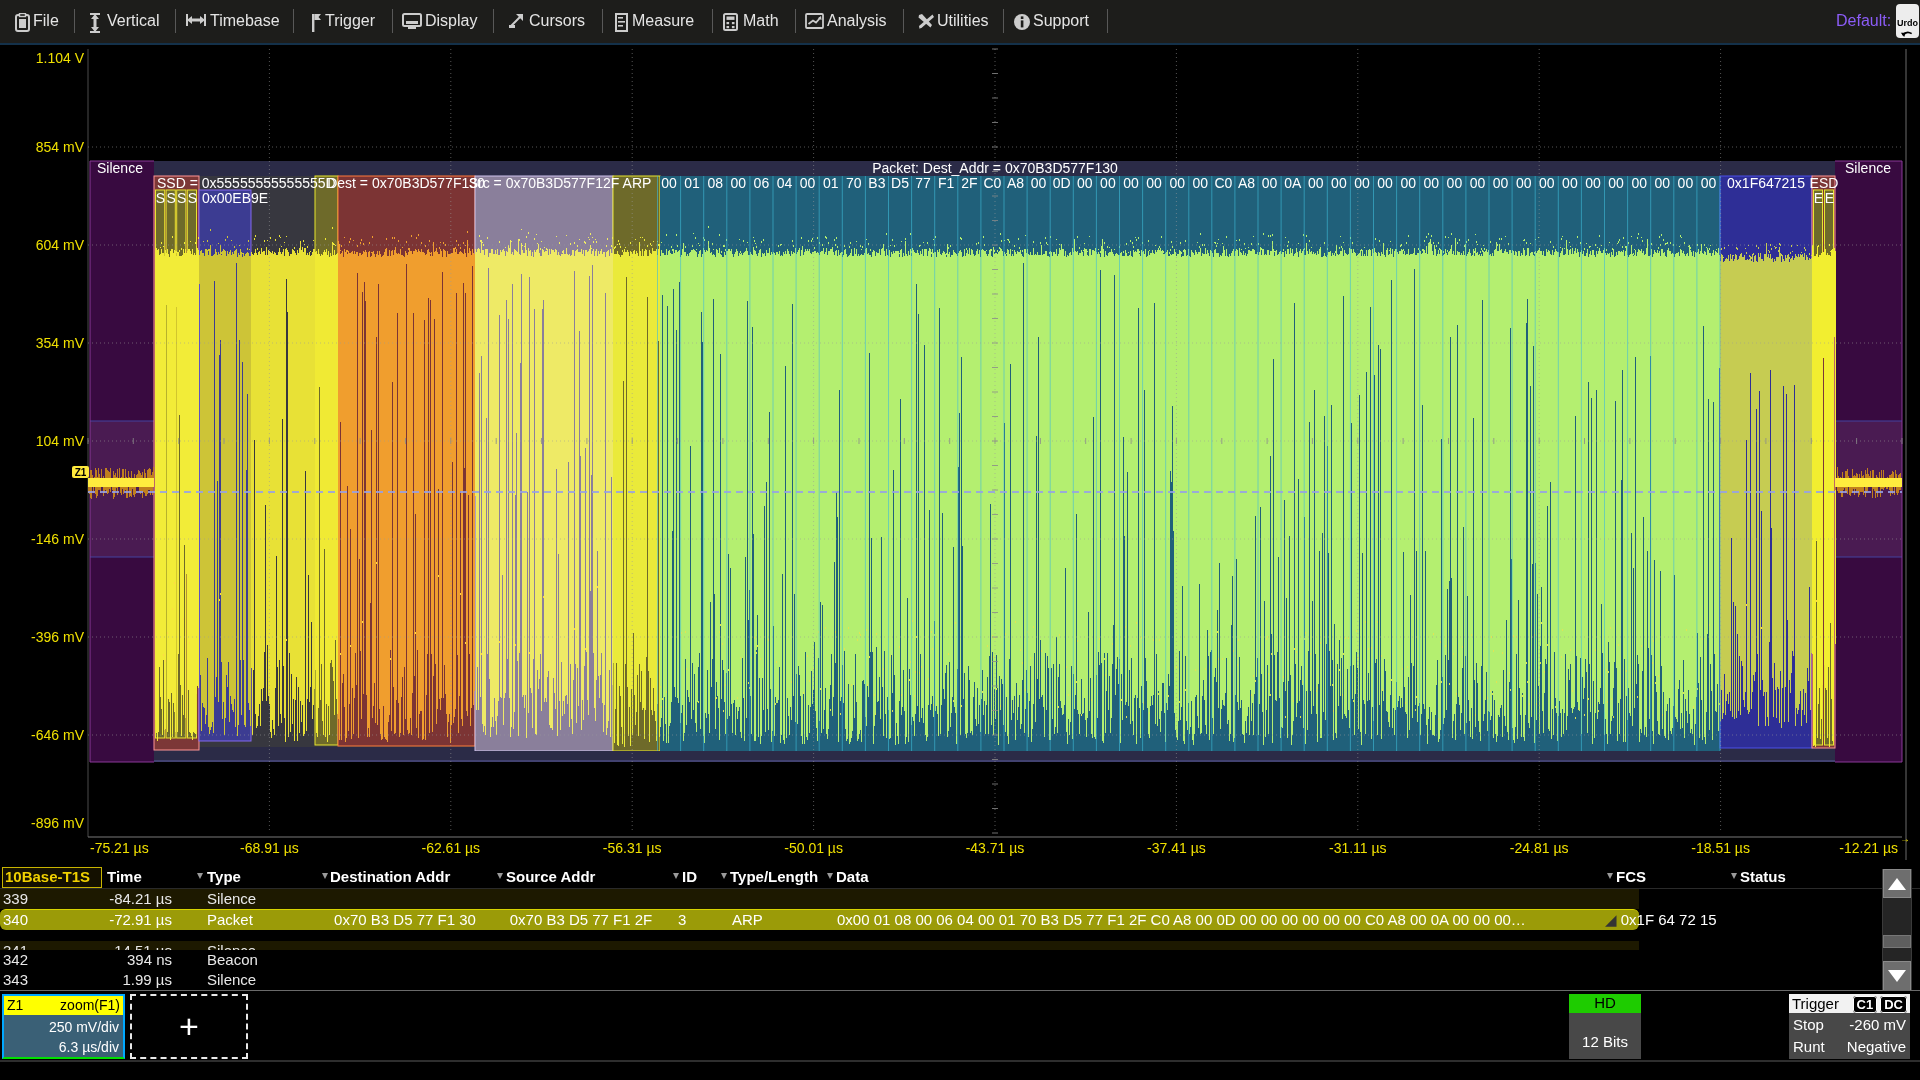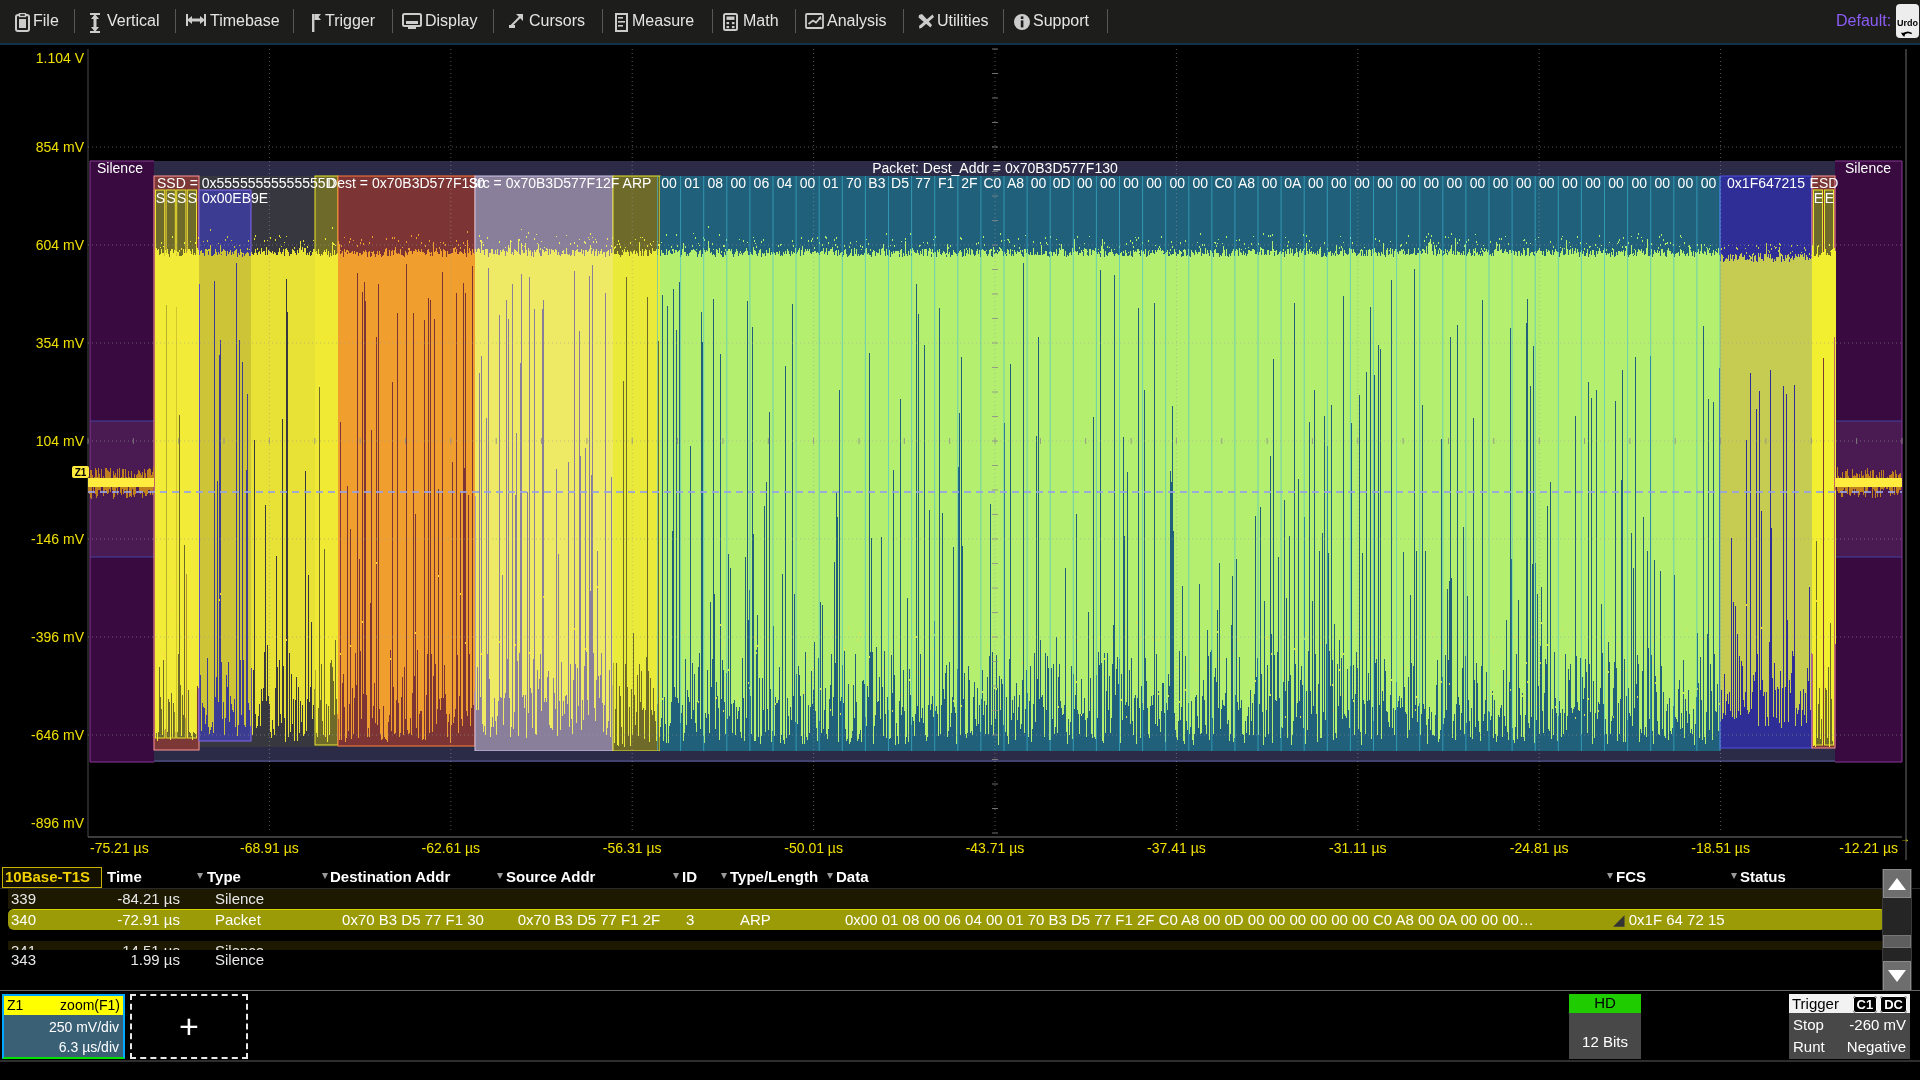--- a/index.html
+++ b/index.html
@@ -10,21 +10,21 @@
 .msep { position:absolute; top:9px; width:1px; height:24px; background:#585858; }
 #deflbl { position:absolute; left:1836px; top:12px; color:#8b5cf6; font-size:16px; }
 #undo { position:absolute; left:1896px; top:4px; width:23px; height:34px; background:#ededed;
   border-radius:4px; color:#000; font-size:9px; font-weight:bold; text-align:center; line-height:11px; padding-top:14px; }
 #tbl { position:absolute; left:0; top:866px; width:1920px; height:124px; background:#000; font-size:15px; }
 .thead { position:absolute; left:0; top:0; width:1920px; height:23px; border-bottom:1px solid #2a2a2a; }
 .hsel { position:absolute; left:2px; top:1px; width:100px; height:21px; color:#f0d000; font-weight:bold;
   border:1px solid #c8b400; background:#141000; padding-left:2px; }
 .hc { position:absolute; top:2px; font-weight:bold; }
 .tri { position:absolute; top:2px; color:#9a9a9a; font-size:12px; }
-.trow { position:absolute; left:8px; width:1878px; height:20px; color:#e8e8e8; }
+.trow { position:absolute; left:0; width:1639px; height:20px; color:#e8e8e8; }
 .trow.r1 { background:#1d1900; }
 .trow.r0 { background:#000; }
 .trow:nth-of-type(2) { top:23px; }
 .trow:nth-of-type(3) { top:43px; border-top:1px solid #d8d400; height:21px; background:#9b9b08; color:#fff;border-radius:6px; }
 .trow:nth-of-type(4) { top:64px;margin-top:11px; }
 .trow:nth-of-type(5) { top:84px; }
 .trow:nth-of-type(6) { top:104px; }
 .c { position:absolute; top:1px; white-space:nowrap; }
 .c.r { text-align:right; }
 .c.ctr { text-align:center; }
@@ -3237,20 +3237,24 @@
       <span class="c ctr" style="left:505px;width:152px">0x70 B3 D5 77 F1 2F</span>
       <span class="c" style="left:678px">3</span>
       <span class="c" style="left:732px">ARP</span>
       <span class="c" style="left:837px">0x00 01 08 00 06 04 00 01 70 B3 D5 77 F1 2F C0 A8 00 0D 00 00 00 00 00 00 C0 A8 00 0A 00 00 00…</span>
       <span class="c" style="left:1605px"><span style="color:#333">◢</span> 0x1F 64 72 15</span>
     </div><div class="trow r1">
       <span class="c" style="left:3px">341</span>
       <span class="c r" style="left:42px;width:130px">-14.51 µs</span>
       <span class="c" style="left:207px">Silence</span>
     </div><div class="trow r0">
+      <span class="c" style="left:3px">342</span>
+      <span class="c r" style="left:42px;width:130px">394 ns</span>
+      <span class="c" style="left:207px">Beacon</span>
+    </div><div class="trow r0">
       <span class="c" style="left:3px">343</span>
       <span class="c r" style="left:42px;width:130px">1.99 µs</span>
       <span class="c" style="left:207px">Silence</span>
     </div><div id="sbar">
 <div class="sbtn" style="top:0;height:29px">
         <span class="uarr"></span>
       </div>
 <div style="position:absolute;top:29px;left:1px;right:1px;height:37px;background:#252525"></div>
 <div style="position:absolute;top:66px;left:1px;right:1px;height:13px;background:#5e5e5e;border:1px solid #777"></div>
 <div style="position:absolute;top:79px;left:1px;right:1px;height:13px;background:#252525"></div>

